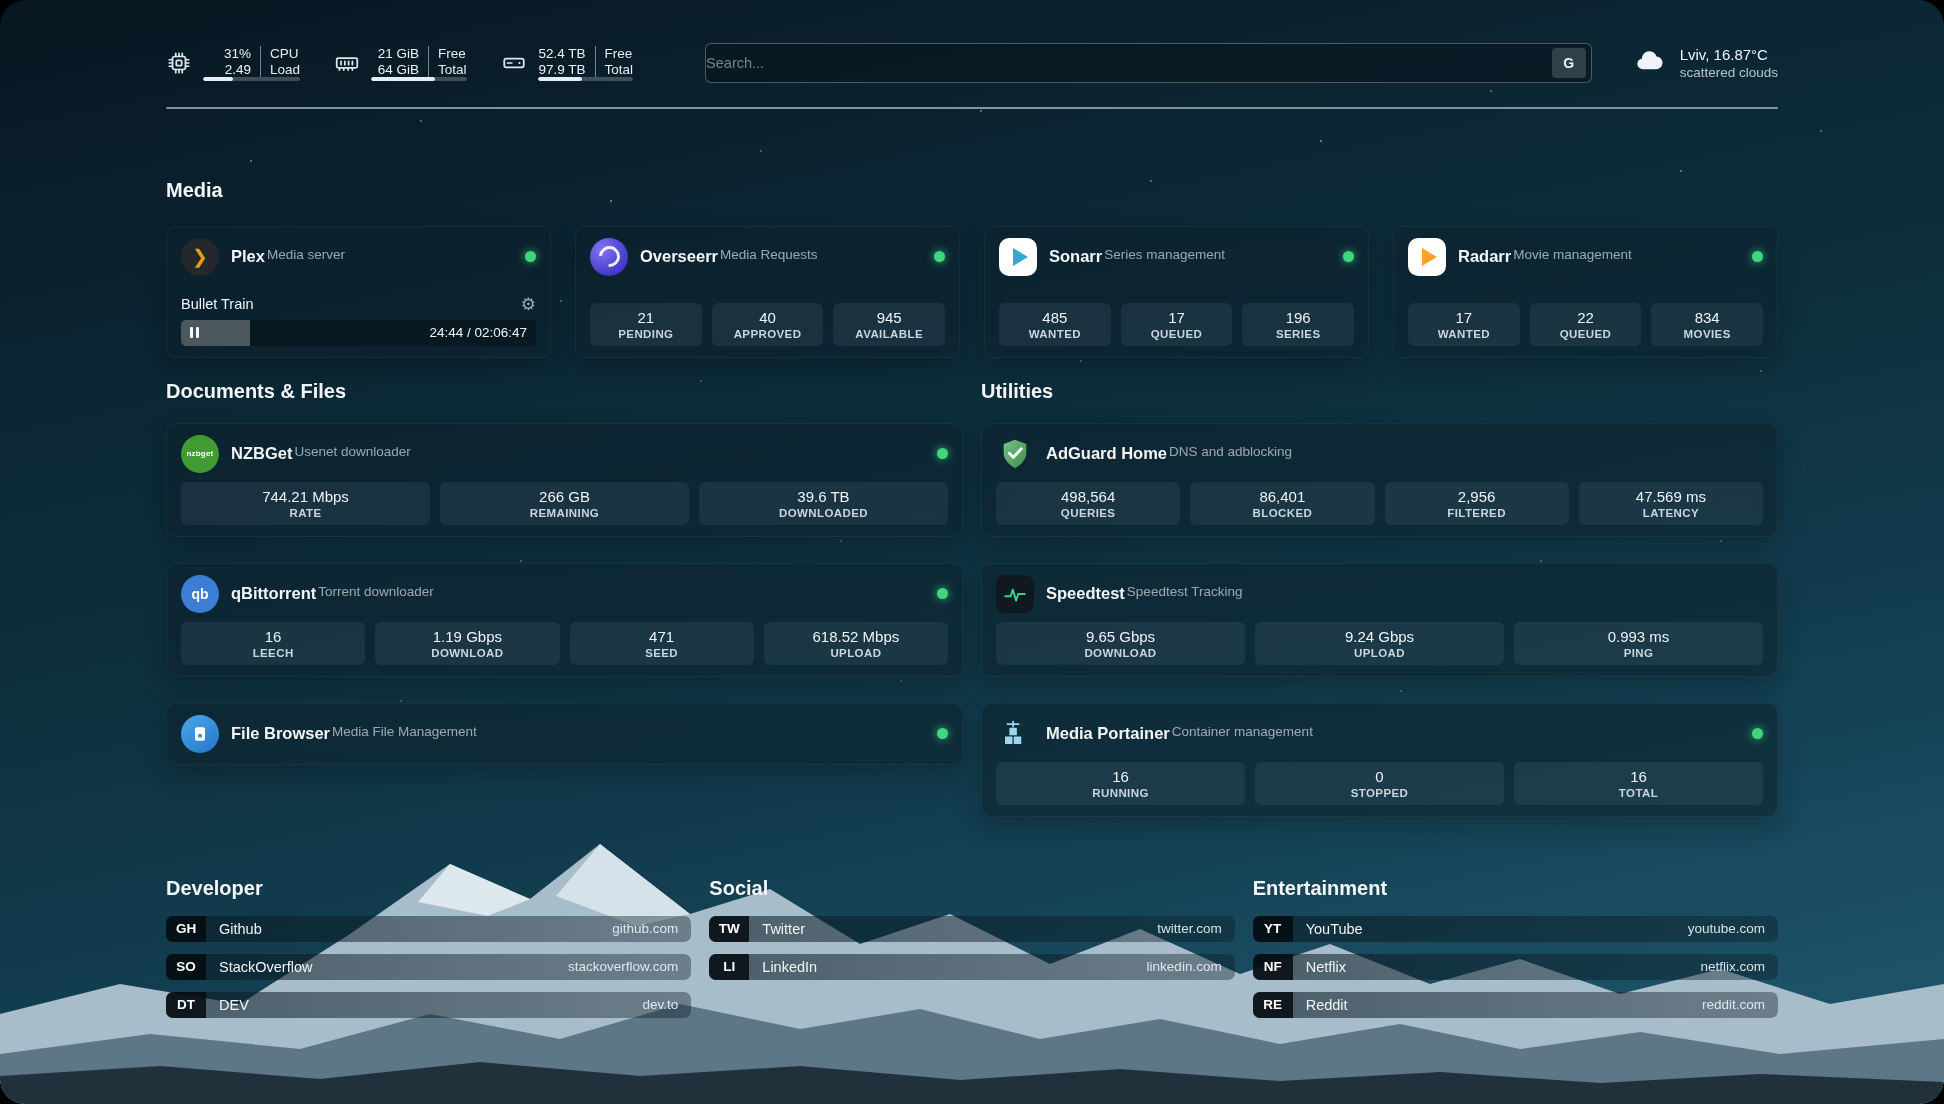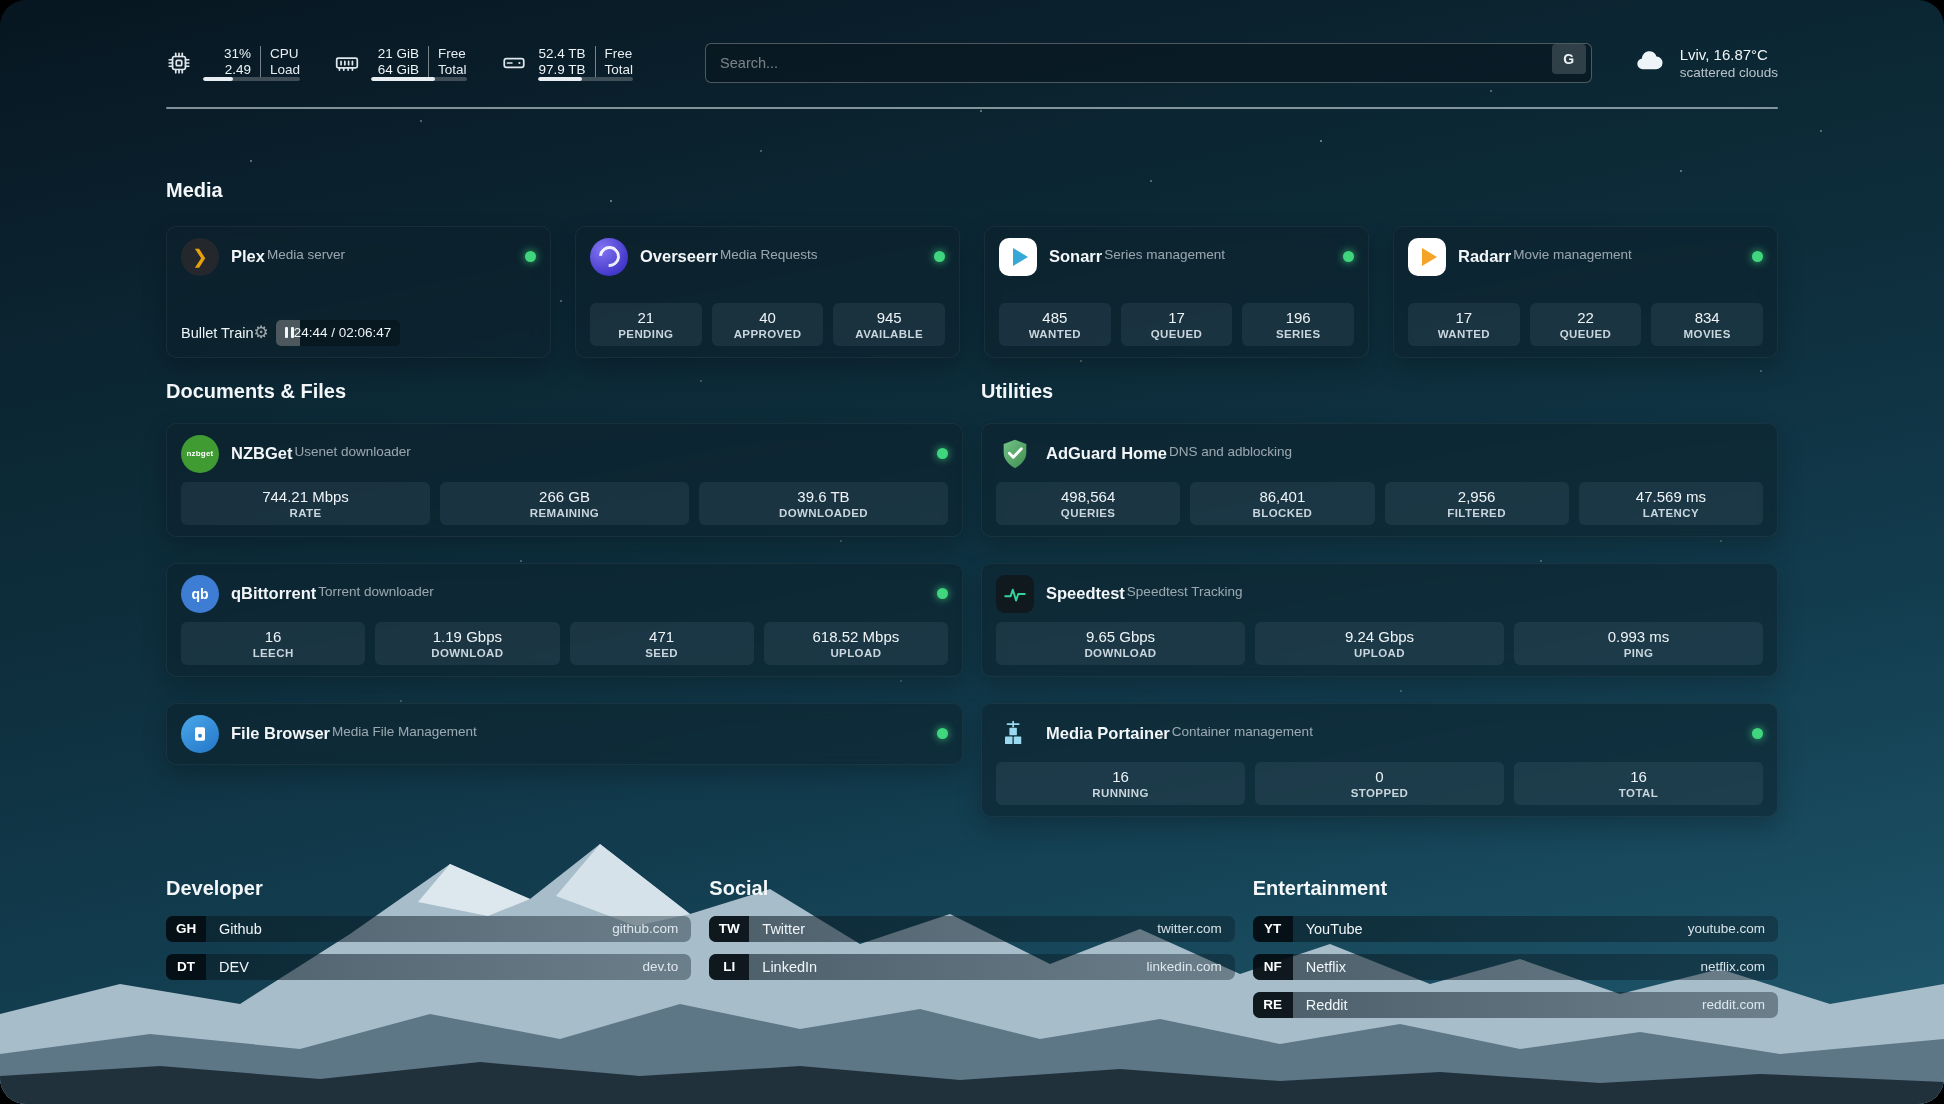--- a/index.html
+++ b/index.html
@@ -36,22 +36,22 @@
   .sys-icon { color:#dfe7ec; display:flex; }
   .sys-body { display:flex; flex-direction:column; }
   .sys-rows { display:flex; align-items:center; }
   .sys-vals { display:flex; flex-direction:column; align-items:flex-end; gap:1px;
     font-size:13.5px; color:#eef3f6; min-width:48px; }
   .sys-labels { display:flex; flex-direction:column; gap:1px; font-size:13.5px; color:#e7edf1;
     border-left:1.5px solid rgba(255,255,255,.45); padding-left:9px; margin-left:9px; }
   .sys-bar { height:4px; border-radius:2px; background:rgba(255,255,255,.22); overflow:hidden; }
   .sys-fill { height:100%; background:#e8edf1; border-radius:2px; }
 
-  .searchbox { flex:1; display:flex; height:40px; margin:0 38px;
-    background:rgba(8,22,30,.6); border:1px solid rgba(255,255,255,.28); border-radius:6px; padding:0 5px 0 14px; }
+  .searchbox { flex:1; display:flex; align-items:center; height:40px; margin:0 38px;
+    background:rgba(8,22,30,.6); border:1px solid rgba(255,255,255,.28); border-radius:6px; padding:0 5px 0 0; }
   .searchbox input { flex:1; background:transparent; border:none; outline:none; color:#f0f5f8; font-size:14.5px;
     font-family:"Liberation Sans","DejaVu Sans",sans-serif; }
   .searchbox input::placeholder { color:rgba(255,255,255,.45); }
   .search-engine { width:34px; height:30px; border:none; border-radius:4px; background:rgba(255,255,255,.16);
     color:#eef3f6; font-size:14px; font-weight:600; cursor:pointer; }
 
   .weather { display:flex; align-items:center; gap:12px; }
   .weather-loc { font-size:15px; color:#f2f6f8; }
   .weather-cond { font-size:13.5px; color:rgba(240,246,249,.75); margin-top:2px; }
 
@@ -89,21 +89,21 @@
   .icon-speedtest { background:#10191e; border-radius:9px; }
   .icon-filebrowser { background:linear-gradient(145deg,#4aa8e8,#2376c9); border-radius:50%; }
 
   .stats { display:flex; gap:10px; }
   .stat { flex:1; background:rgba(190,220,235,.08); border-radius:6px; padding:6px 4px; text-align:center;
     display:flex; flex-direction:column; gap:2px; justify-content:center; }
   .stat-value { font-size:15px; color:#eef4f7; }
   .stat-label { font-size:11.5px; font-weight:700; color:#c9d6dd; letter-spacing:.4px; }
 
   
-  .np-block { display:flex; flex-direction:row; gap:7px; }
+  .np-block { display:flex; flex-direction:column; gap:7px; }
   .np-top { display:flex; justify-content:space-between; align-items:center; }
   .np-title { font-size:14.5px; color:#f0f5f8; }
   .gear { font-size:17px; color:rgba(255,255,255,.6); cursor:pointer; line-height:1; }
   .np-strip { position:relative; display:flex; align-items:center; height:26px; border-radius:5px;
     background:rgba(6,17,23,.55); padding:0 9px; overflow:hidden; }
   .np-fill { position:absolute; left:0; top:0; bottom:0; background:rgba(255,255,255,.28); }
   .pause-btn { display:flex; gap:3px; z-index:1; cursor:pointer; }
   .pause-btn i { display:block; width:3px; height:11px; background:#f2f6f8; border-radius:1px; }
   .np-time { margin-left:auto; z-index:1; font-size:13.5px; color:#f0f5f8; }
 
@@ -531,20 +531,25 @@
 
     <div class="bookmarks">
       <div class="bm-col">
         <div class="section-title">Developer</div>
         <div class="bm-row">
           <span class="bm-abbr">GH</span>
           <span class="bm-name">Github</span>
           <span class="bm-url">github.com</span>
         </div>
         <div class="bm-row">
+          <span class="bm-abbr">SO</span>
+          <span class="bm-name">StackOverflow</span>
+          <span class="bm-url">stackoverflow.com</span>
+        </div>
+        <div class="bm-row">
           <span class="bm-abbr">DT</span>
           <span class="bm-name">DEV</span>
           <span class="bm-url">dev.to</span>
         </div>
       </div>
 
       <div class="bm-col">
         <div class="section-title">Social</div>
         <div class="bm-row">
           <span class="bm-abbr">TW</span>

